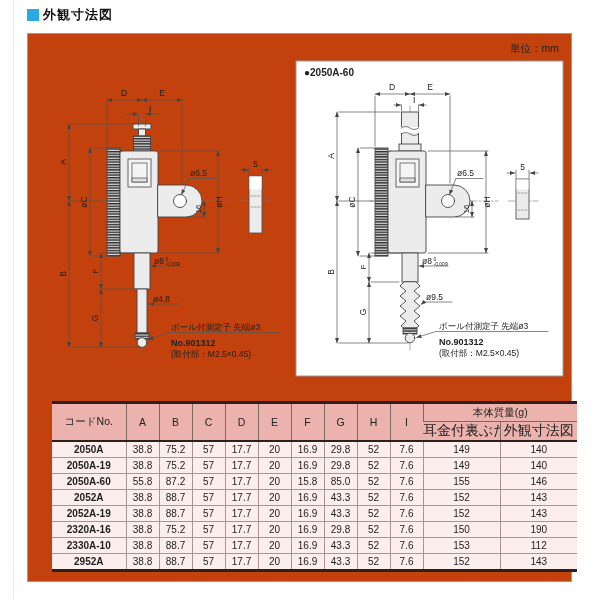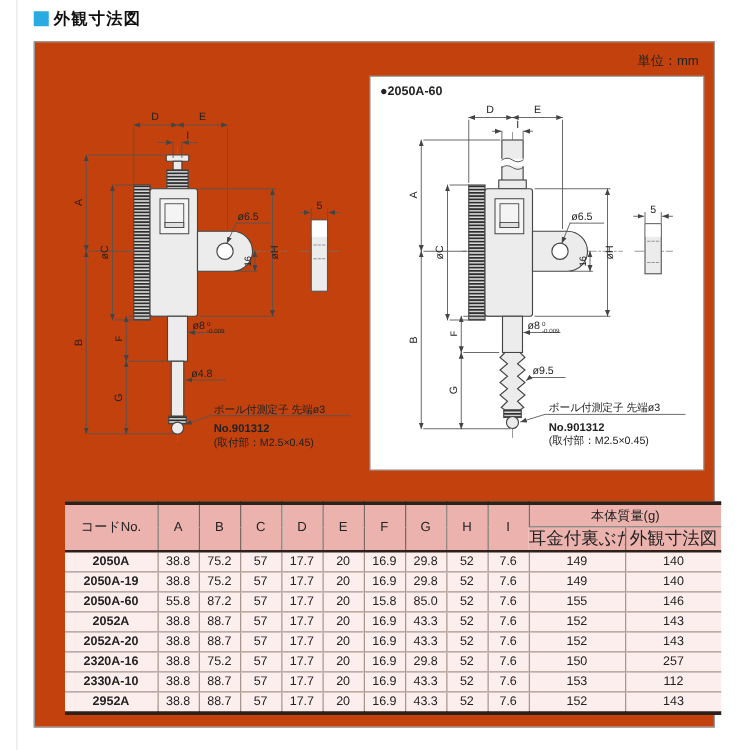--- a/index.html
+++ b/index.html
@@ -327,21 +327,21 @@
             <td>17.7</td>
             <td>20</td>
             <td>16.9</td>
             <td>43.3</td>
             <td>52</td>
             <td>7.6</td>
             <td>152</td>
             <td>143</td>
           </tr>
           <tr>
-            <td class="code">2052A-20</td>
+            <td class="code">2052A-19</td>
             <td>38.8</td>
             <td>88.7</td>
             <td>57</td>
             <td>17.7</td>
             <td>20</td>
             <td>16.9</td>
             <td>43.3</td>
             <td>52</td>
             <td>7.6</td>
             <td>152</td>
@@ -352,21 +352,21 @@
             <td>38.8</td>
             <td>75.2</td>
             <td>57</td>
             <td>17.7</td>
             <td>20</td>
             <td>16.9</td>
             <td>29.8</td>
             <td>52</td>
             <td>7.6</td>
             <td>150</td>
-            <td>257</td>
+            <td>190</td>
           </tr>
           <tr>
             <td class="code">2330A-10</td>
             <td>38.8</td>
             <td>88.7</td>
             <td>57</td>
             <td>17.7</td>
             <td>20</td>
             <td>16.9</td>
             <td>43.3</td>

